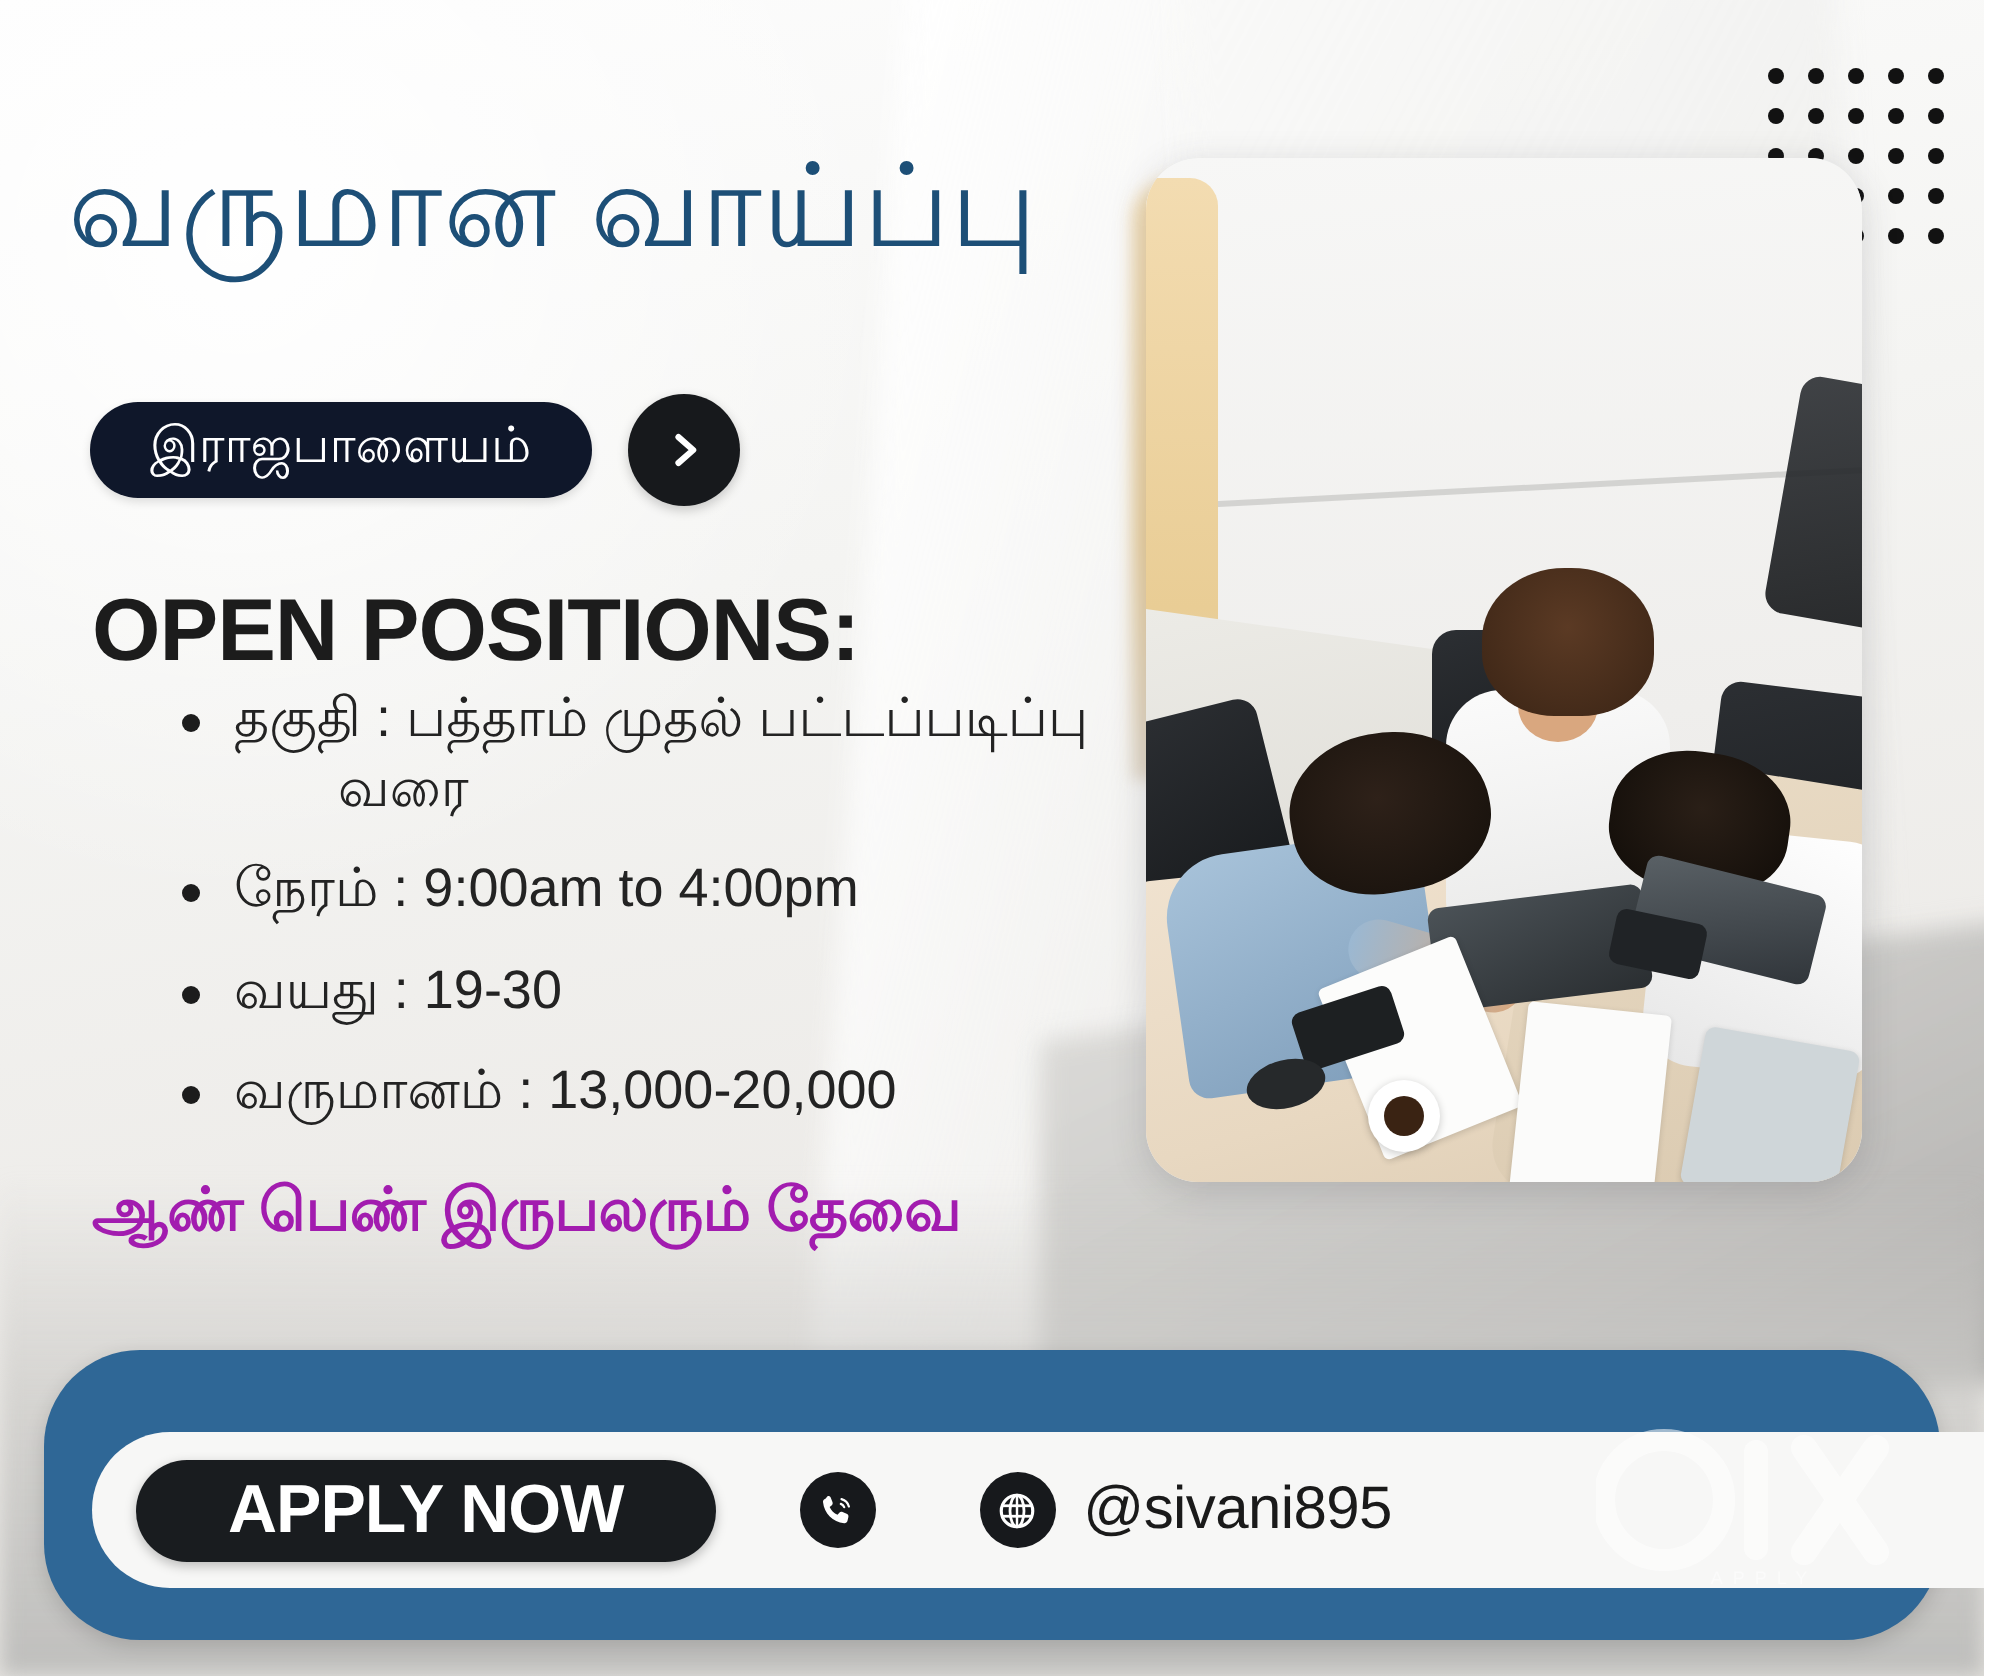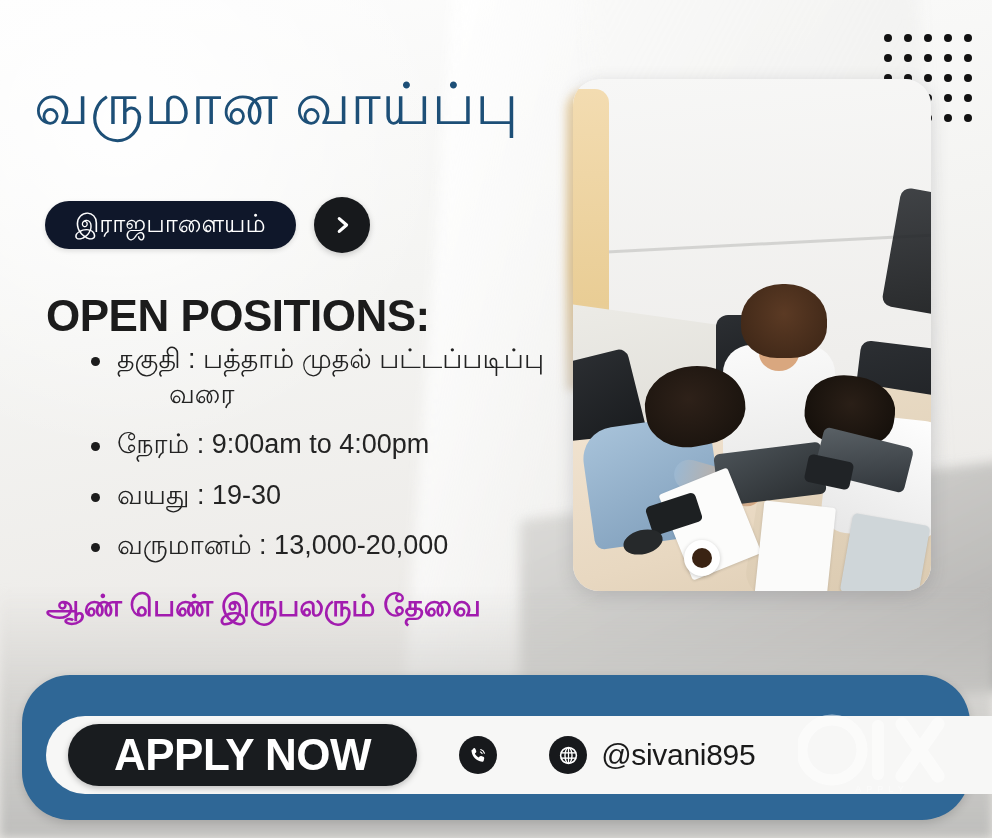--- a/index.html
+++ b/index.html
@@ -430,21 +430,21 @@
     height: 78px;
     background: #f7f7f6;
     border-radius: 44px 0 0 44px;
     display: flex;
     align-items: center;
   }
   .apply-btn {
     margin-left: 22px;
     background: #191c1f;
     color: #ffffff;
-    font-size: 44px;
+    font-size: 34px;
     font-weight: bold;
     letter-spacing: -0.5px;
     padding: 6px 46px;
     border-radius: 40px;
     box-shadow: 0 2px 6px rgba(0,0,0,0.25);
     white-space: nowrap;
   }
   .contact {
     display: flex;
     align-items: center;

